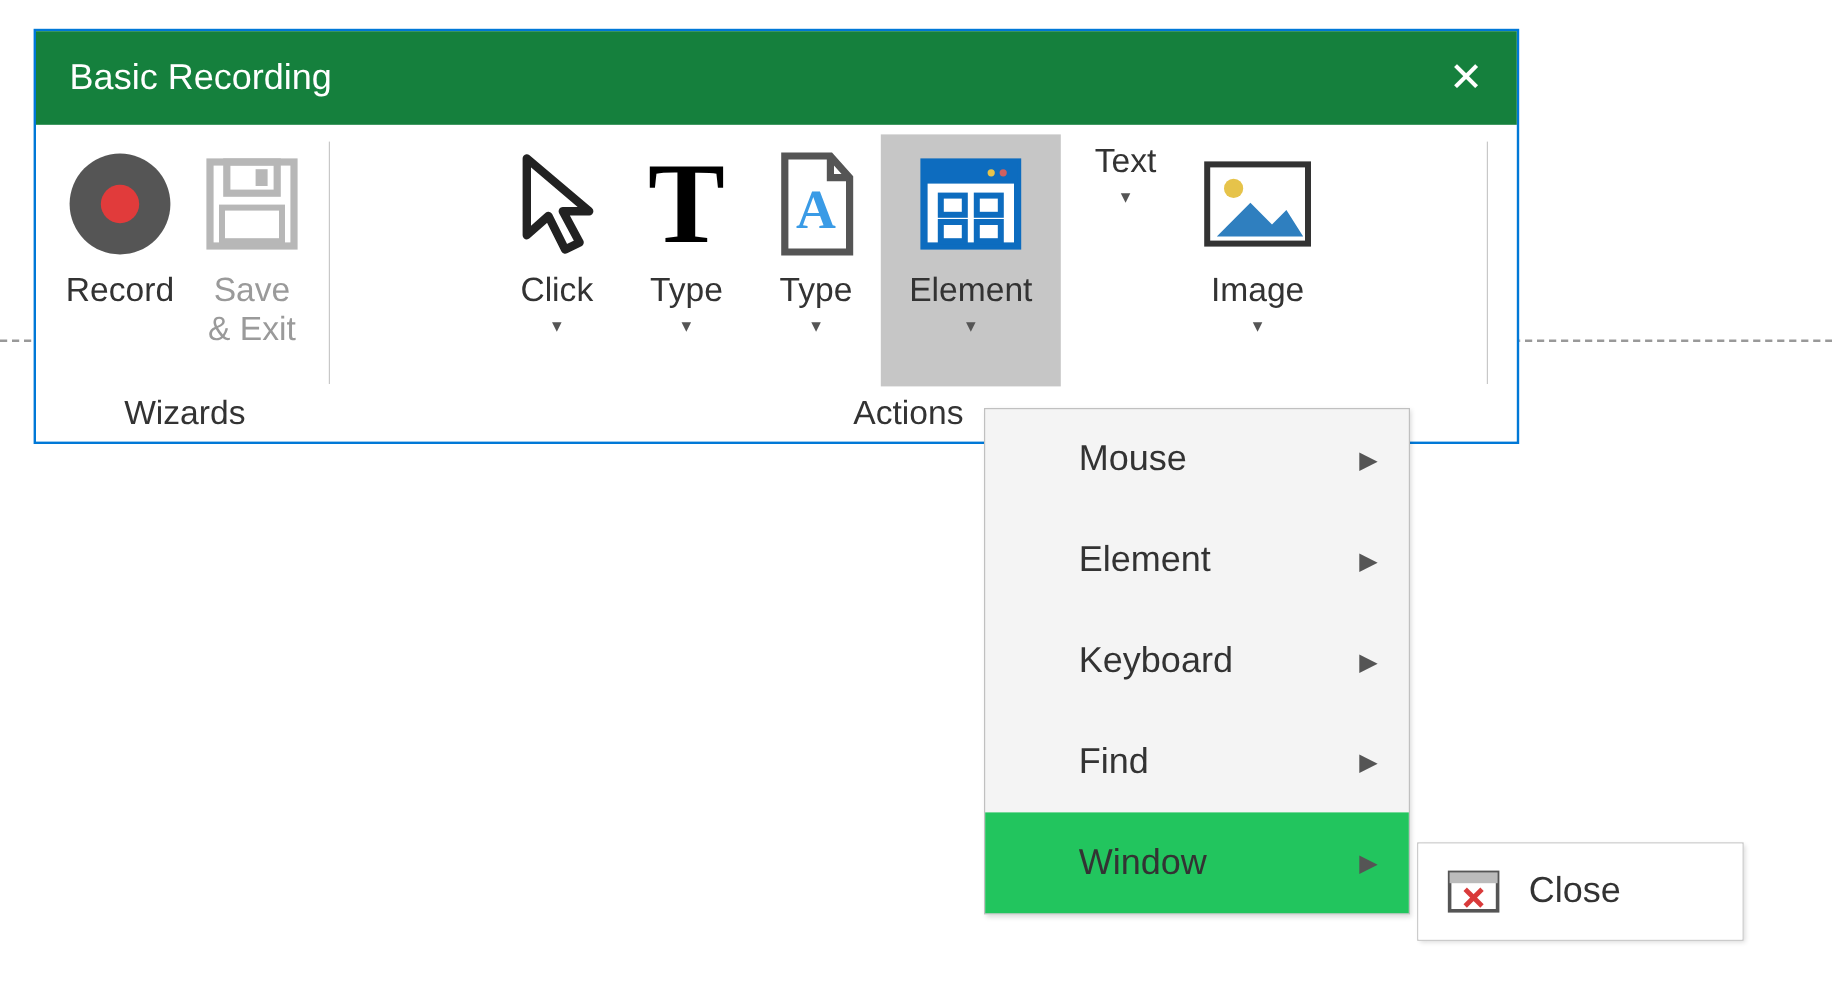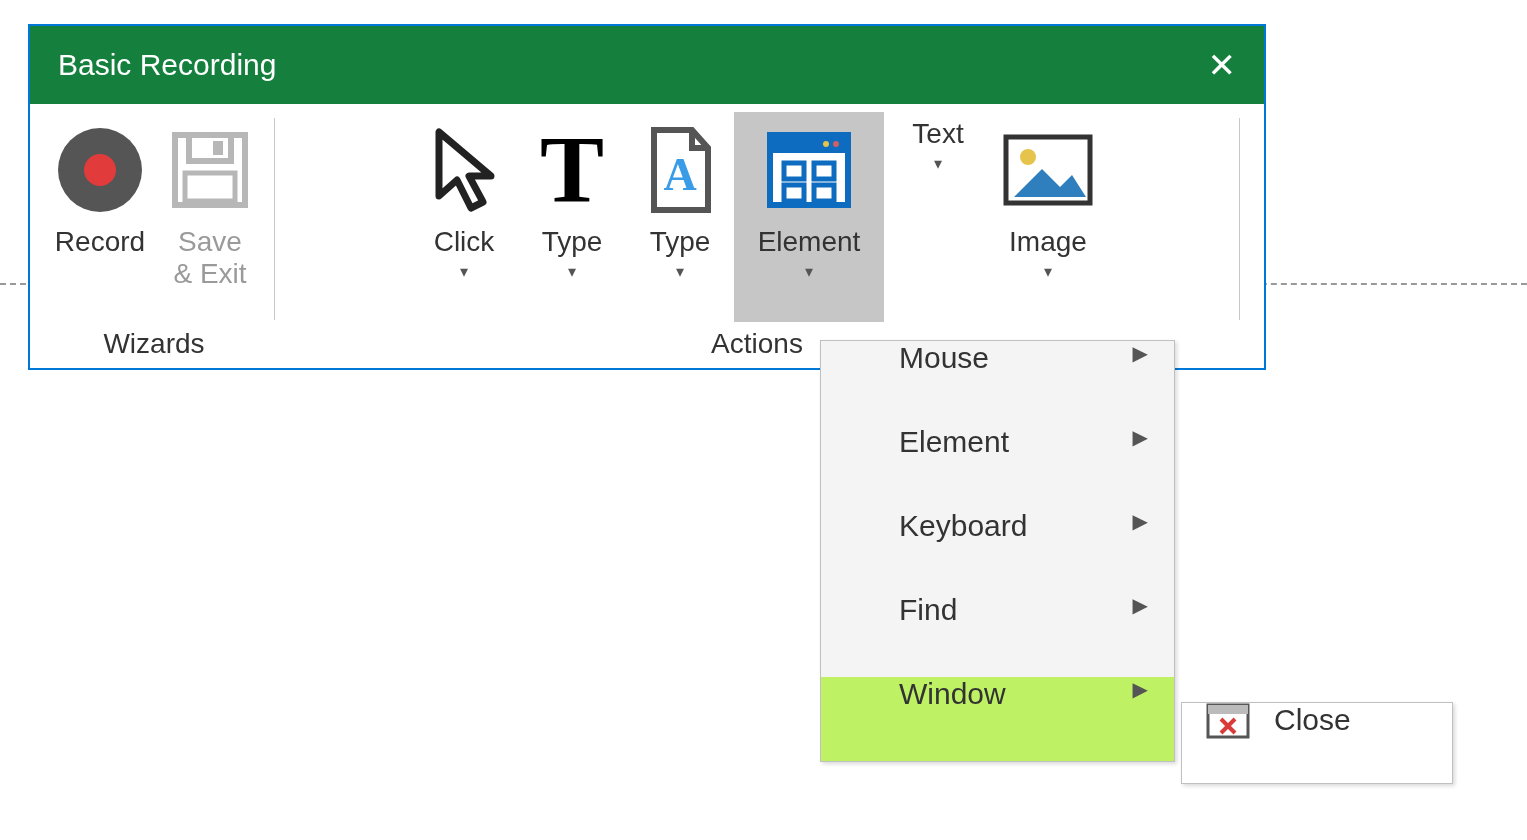--- a/index.html
+++ b/index.html
@@ -116,31 +116,31 @@
   
   .menu {
     position: absolute;
     background: #f4f4f4;
     border: 1px solid #c0c0c0;
     box-shadow: 2px 2px 4px rgba(0,0,0,0.15);
     z-index: 5;
   }
   .menu-item {
     display: flex;
-    align-items: flex-start;
+    align-items: center;
     justify-content: space-between;
     padding: 0 26px 0 78px;
     height: 84px;
     font-size: 30px;
     color: #333;
     cursor: pointer;
     min-width: 350px;
   }
   .menu-item.hover {
-    background: #bef264;
+    background: #22c55e;
   }
   .menu-item .arrow {
     font-size: 20px;
     color: #555;
     margin-left: 40px;
   }
 
   .submenu {
     position: absolute;
     background: #ffffff;

